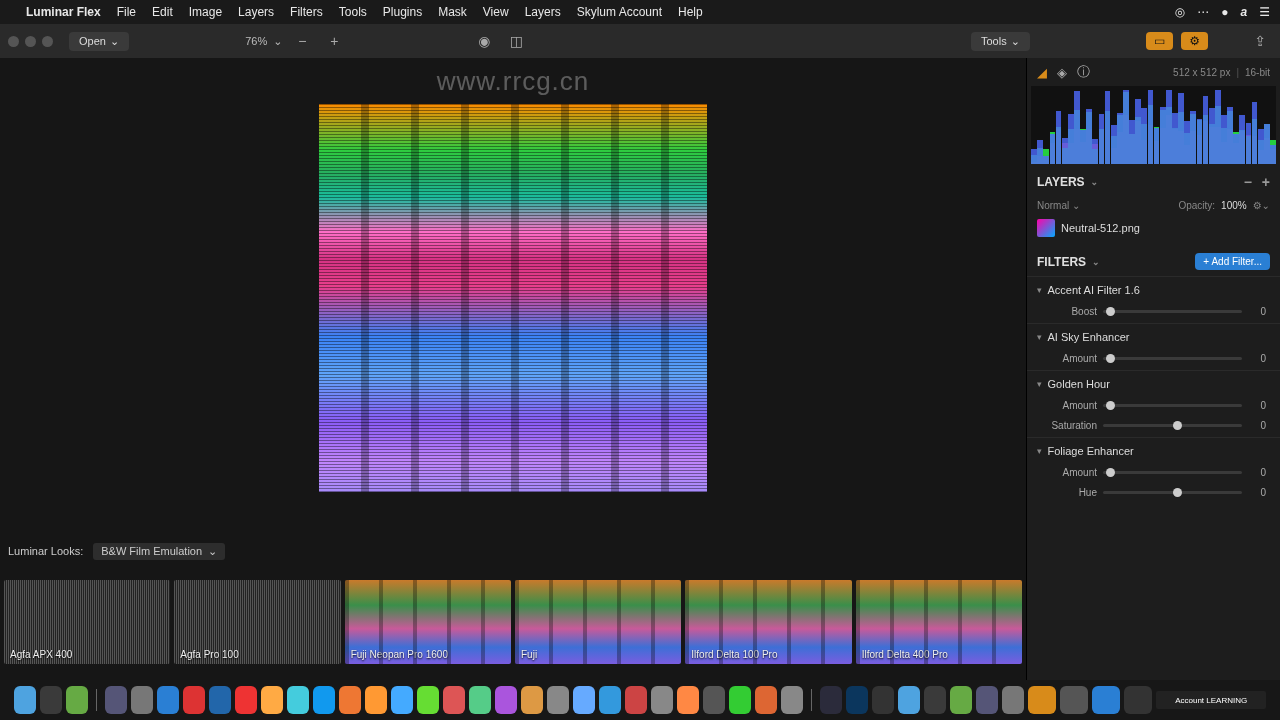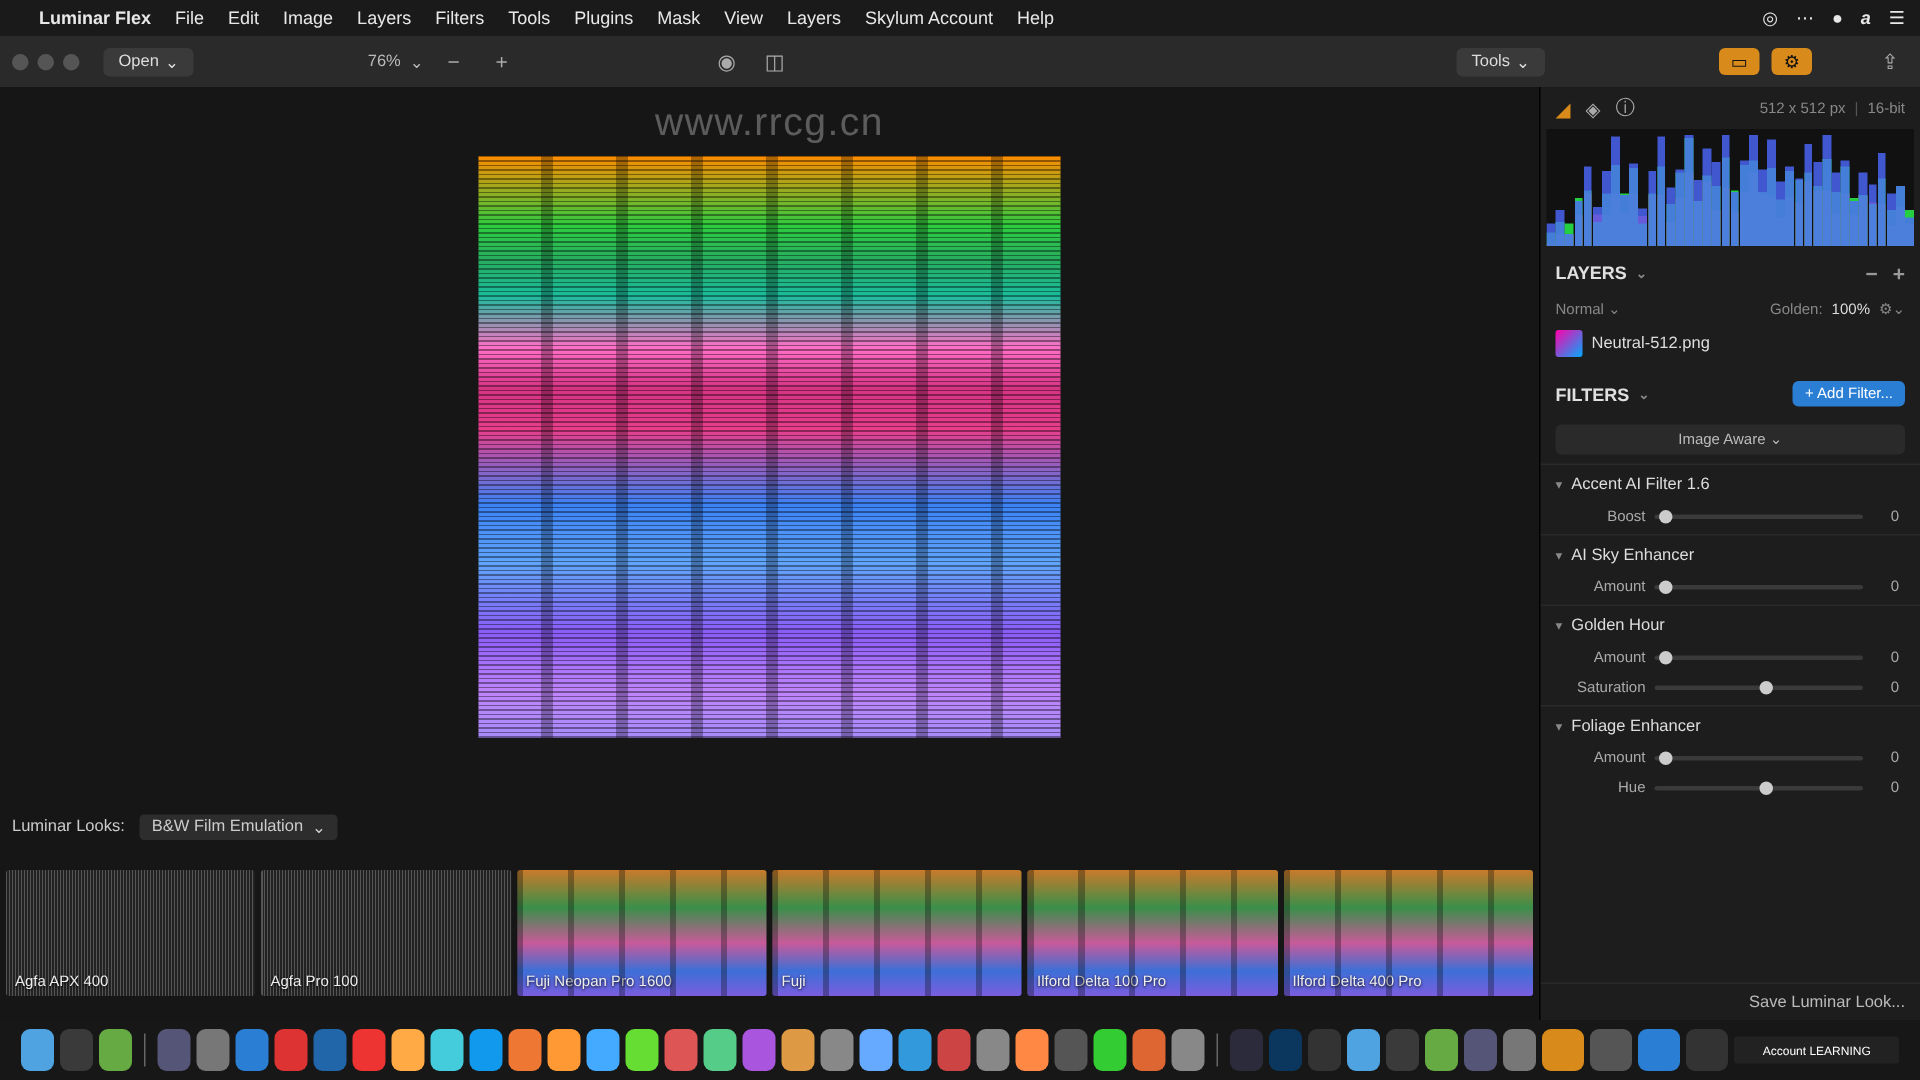--- a/index.html
+++ b/index.html
@@ -318,37 +318,36 @@
     <div class="section-h">
       <span>LAYERS</span>
       <span style="font-size:9px;color:#888">⌄</span>
       <div class="btns">
           <span>−</span>
           <span>+</span>
         </div>
     </div>
     <div class="blendrow">
       <span><span>Normal</span> ⌄</span>
-      <span style="margin-left:auto">Golden:</span>
+      <span style="margin-left:auto">Opacity:</span>
       <span style="color:#ddd">100%</span>
       <span>⚙⌄</span>
     </div>
     <div class="layerrow">
       <div class="thumb"></div>
       <span class="lname">Neutral-512.png</span>
     </div>
 
     <div class="section-h" style="margin-top:6px">
       <span>FILTERS</span>
       <span style="font-size:9px;color:#888">⌄</span>
       <div class="btns">
           <button class="addfilter">+ Add Filter...</button>
         </div>
     </div>
-    <div class="imgaware"><span>Image Aware</span> ⌄</div>
 
     <div id="filters-list">
         <div class="filter">
           <div class="filter-h">
             <span class="chev">▾</span>
             <span>Accent AI Filter 1.6</span>
           </div>
           <div class="sliderrow">
             <span class="slabel">Boost</span>
             <div class="track">
@@ -405,21 +404,20 @@
           <div class="sliderrow">
             <span class="slabel">Hue</span>
             <div class="track">
               <div class="knob" style="left:50%"></div>
             </div>
             <span class="sval">0</span>
           </div>
         </div>
       </div>
 
-    <div class="savelook">Save Luminar Look...</div>
   </div>
 </div>
 
 <div class="dock" id="dock">
     <div class="di" style="background: rgb(78, 163, 224);"></div>
     <div class="di" style="background: rgb(58, 58, 58);"></div>
     <div class="di" style="background: rgb(102, 170, 68);"></div>
     <div class="sep"></div>
     <div class="di" style="background: rgb(85, 85, 119);"></div>
     <div class="di" style="background: rgb(119, 119, 119);"></div>

